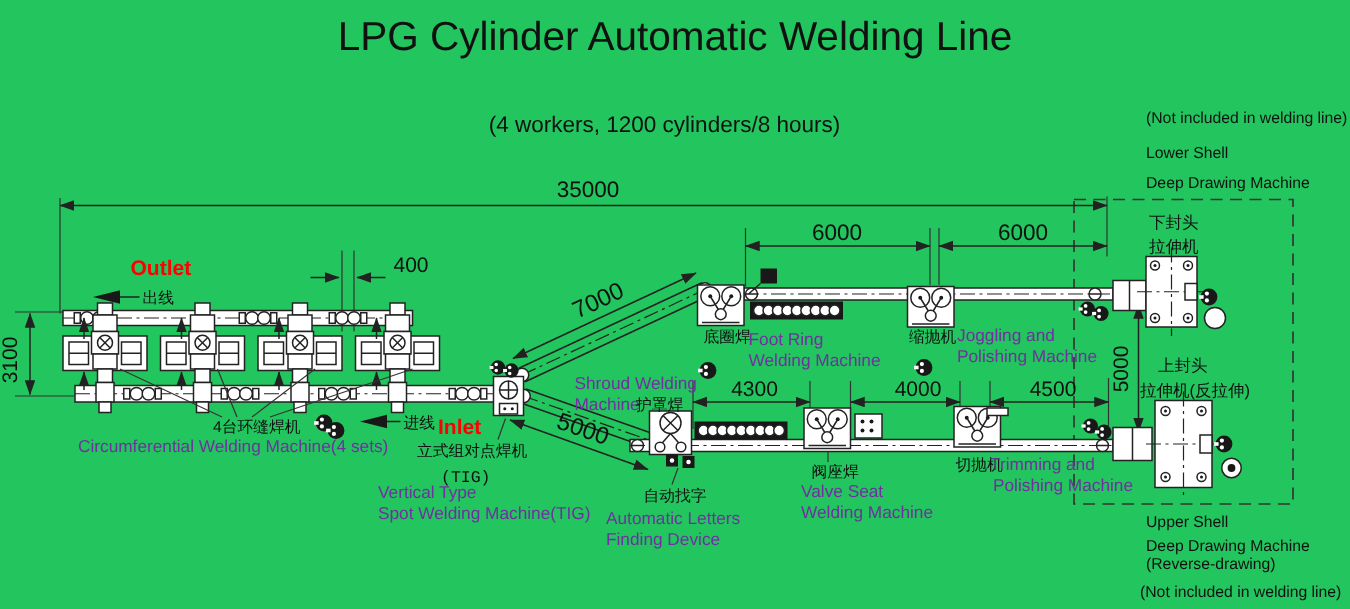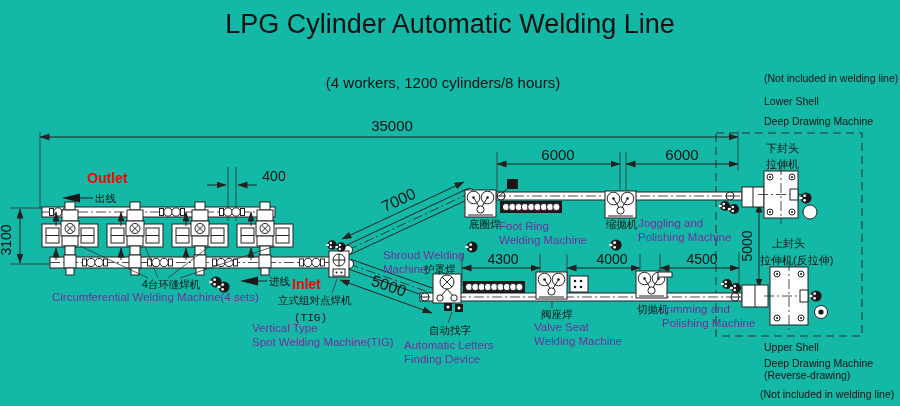--- a/index.html
+++ b/index.html
@@ -1,16 +1,16 @@
 <!DOCTYPE html>
 <html><head>
 <meta charset="utf-8">
 <style>
   html,body{margin:0;padding:0;background:#fff;}
-  .stage{position:relative;width:900px;height:406px;background:#14b8a6;overflow:hidden;
+  .stage{position:relative;width:900px;height:406px;background:#22c55e;overflow:hidden;
          font-family:"Liberation Sans",sans-serif;}
   svg{font-family:"Liberation Sans",sans-serif;}
   .ln{stroke:#222;stroke-width:1;fill:none;}
   .thin{stroke:#333;stroke-width:.8;fill:none;}
   .fw{fill:#fff;stroke:#222;stroke-width:1;}
   .cd{stroke:#222;stroke-width:.8;fill:none;stroke-dasharray:10 3 2 3;}
   .dash{stroke:#333;stroke-width:1.1;fill:none;stroke-dasharray:8 5;}
   .blk{fill:#181818;stroke:none;}
   text{fill:#111;}
   .ttl{font-size:27px;}

